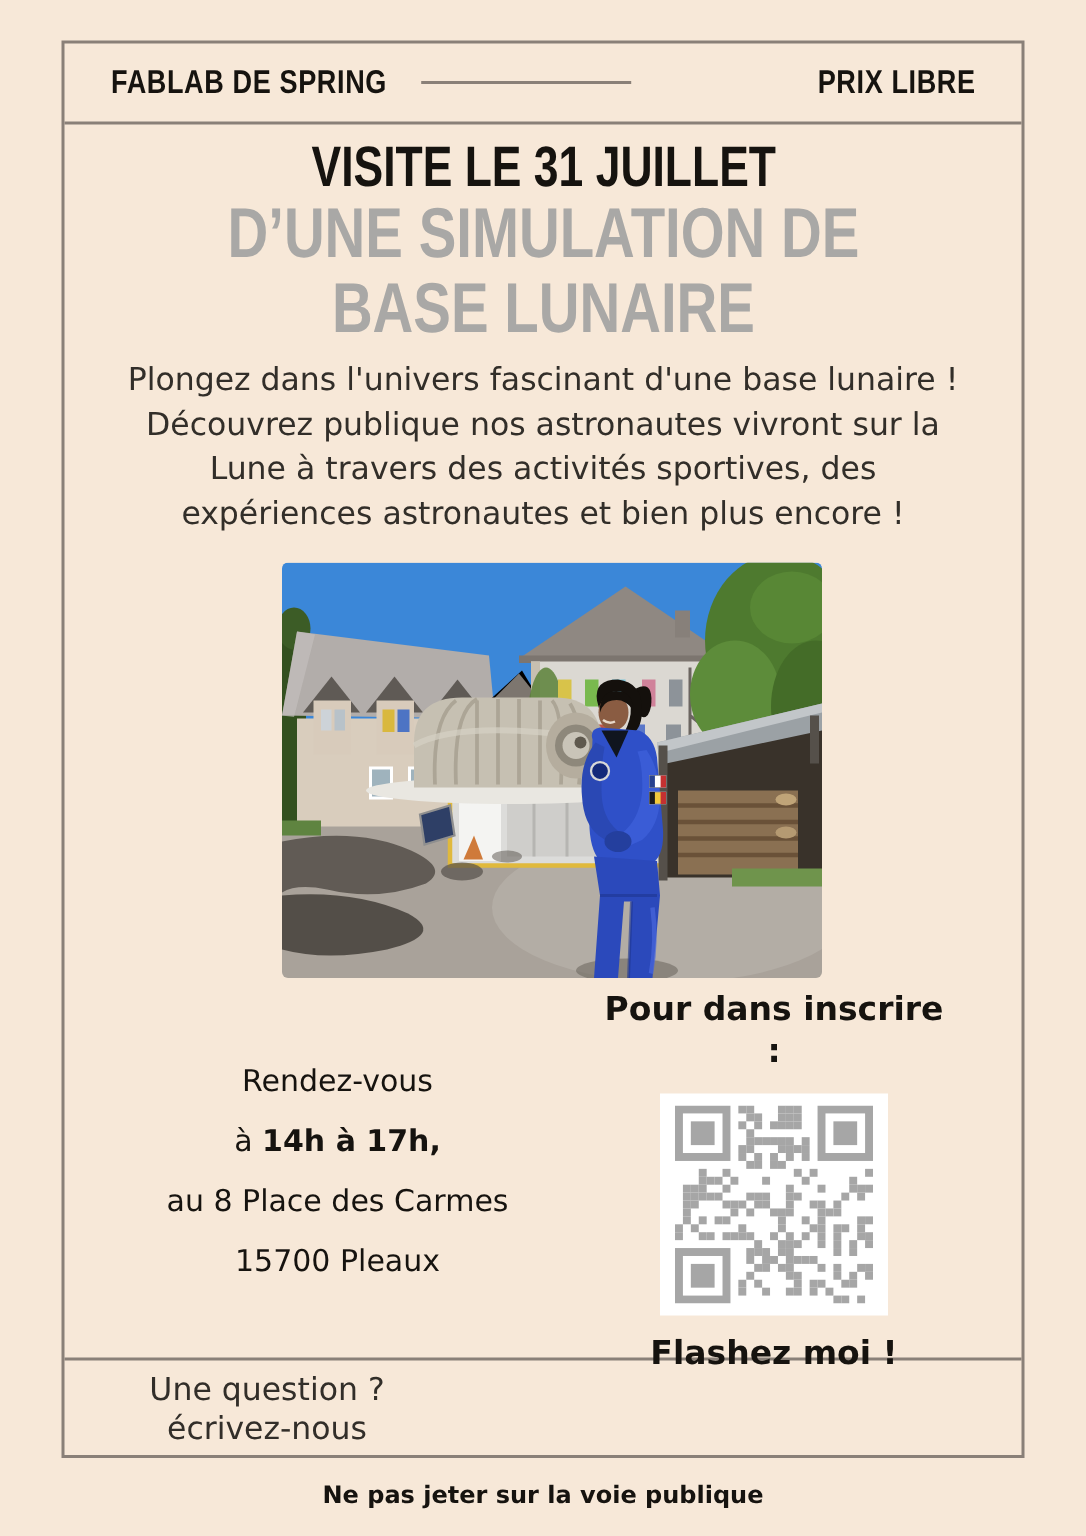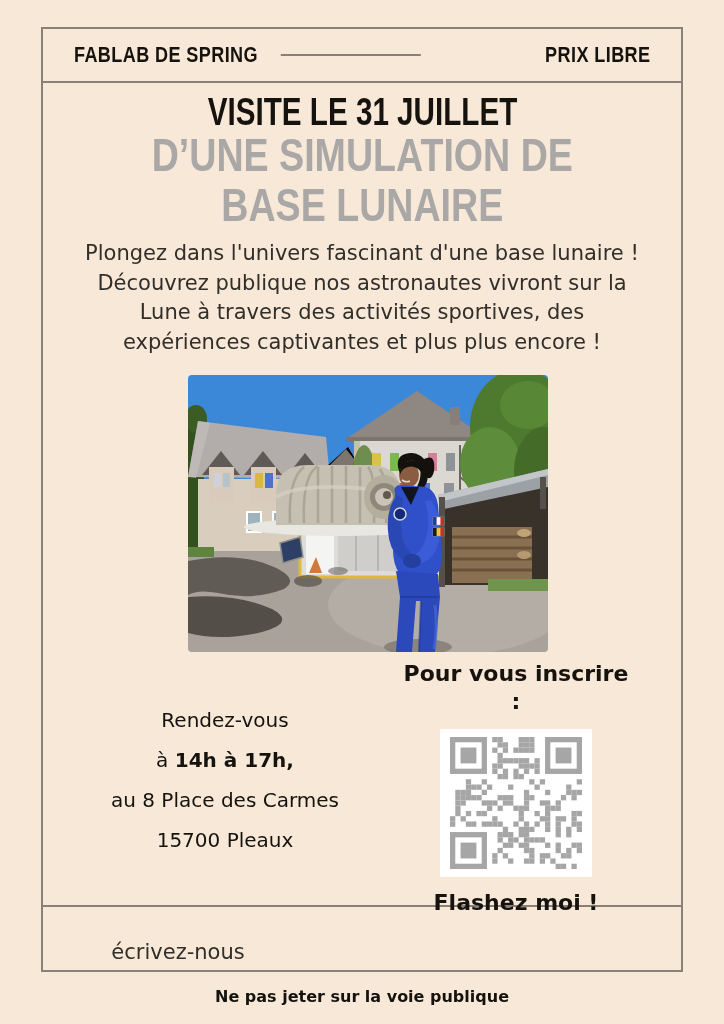--- a/index.html
+++ b/index.html
@@ -130,21 +130,21 @@
         <span class="cond">BASE LUNAIRE</span>
       </div>
       <div class="title-gray tg1">
         <span class="cond">D’UNE SIMULATION DE</span>
       </div>
 
       <div class="intro">
         <span>Plongez dans l'univers fascinant d'une base lunaire !</span><br>
         <span>Découvrez publique nos astronautes vivront sur la</span><br>
         <span>Lune à travers des activités sportives, des</span><br>
-        <span>expériences captivantes et plus plus encore !</span>
+        <span>expériences astronautes et bien plus encore !</span>
       </div>
 
       <div class="photo" role="img" aria-label="Visitor in a blue astronaut suit standing on gravel in front of an inflatable lunar base module, with village stone houses, a wooden shed and trees behind">
         <svg width="360" height="277" viewBox="0 0 360 277" xmlns="http://www.w3.org/2000/svg">
 
           <rect x="0" y="0" width="360" height="160" fill="#3b87d8"></rect>
           <rect x="0" y="110" width="360" height="50" fill="#5499e0" opacity=".5"></rect>
 
           <rect x="0" y="150" width="360" height="127" fill="#a9a29a"></rect>
           <rect x="0" y="150" width="360" height="12" fill="#988e82"></rect>
@@ -266,21 +266,21 @@
           <rect x="245" y="153" width="3.6" height="8" fill="#1c1c1c"></rect>
           <rect x="252.4" y="153" width="3.6" height="8" fill="#c43131"></rect>
 
           <path d="M208,196 L250,199 L252,222 L247,277 L231,277 L233,226 L228,226 L224,277 L208,277 L212,222 Z" fill="#2b49bb"></path>
           <path d="M233,226 L231,277 M212,222 L250,222" stroke="#1f3690" stroke-width="2" opacity=".6"></path>
           <path d="M247,230 Q250,252 246,274" stroke="#4a68dd" stroke-width="3" fill="none" opacity=".7"></path>
         </svg>
       </div>
 
       <div class="register-col">
-        <div class="register-heading">Pour vous inscrire :</div>
+        <div class="register-heading">Pour dans inscrire :</div>
         <div class="qr-box">
           <svg width="134" height="132" viewBox="0 0 150 150" xmlns="http://www.w3.org/2000/svg">
               <g fill="#a6a6a6">
                 <rect x="48" y="0" width="6" height="6"></rect>
                 <rect x="54" y="0" width="6" height="6"></rect>
                 <rect x="78" y="0" width="6" height="6"></rect>
                 <rect x="84" y="0" width="6" height="6"></rect>
                 <rect x="90" y="0" width="6" height="6"></rect>
                 <rect x="54" y="6" width="6" height="6"></rect>
                 <rect x="60" y="6" width="6" height="6"></rect>
@@ -472,21 +472,21 @@
         <span>Rendez-vous</span><br>
         <span><span>à </span><b>14h à 17h,</b></span><br>
         <span>au 8 Place des Carmes</span><br>
         <span>15700 Pleaux</span>
       </div>
 
     </div>
 
     <div class="strip-footer">
       <div class="question">
-        <br>
+        <span>Une question ?</span><br>
         <span>écrivez-nous</span>
       </div>
     </div>
 
   </div>
 
   <div class="bottom-note">Ne pas jeter sur la voie publique</div>
 </div>
 
 </body></html>

